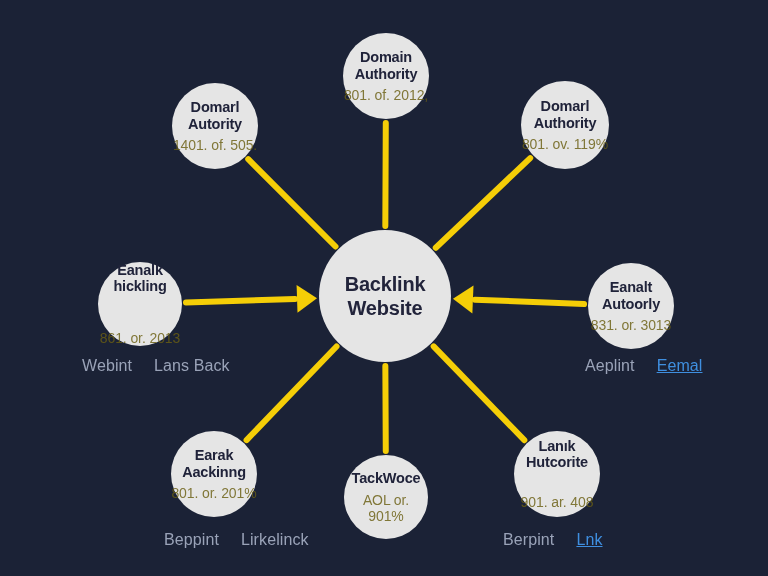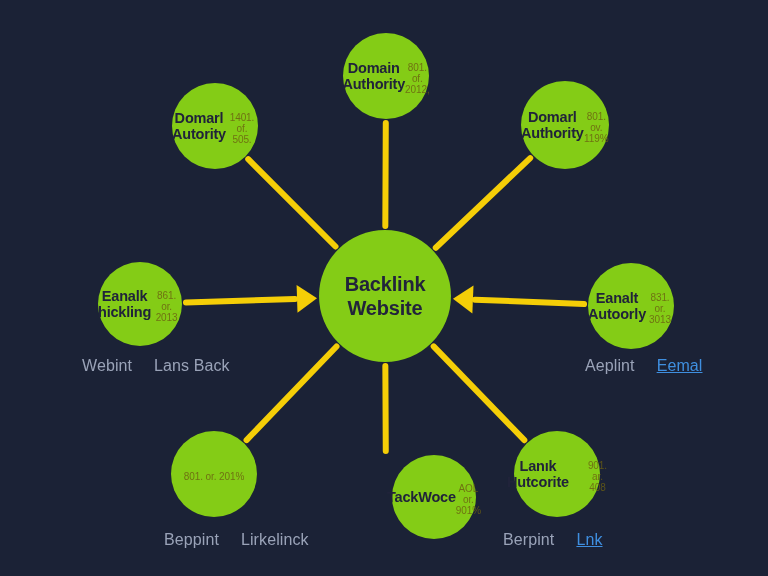--- a/index.html
+++ b/index.html
@@ -22,23 +22,23 @@
   #edge-layer {
     position: absolute;
     left: 0;
     top: 0;
     width: 768px;
     height: 576px;
   }
   .node {
     position: absolute;
     border-radius: 50%;
-    background: #84cc16;
+    background: #e5e5e5;
     display: flex;
-    flex-direction: row;
+    flex-direction: column;
     align-items: center;
     justify-content: center;
     text-align: center;
     box-sizing: border-box;
     color: #1d2033;
   }
   .node-title {
     font-weight: bold;
     color: #20233a;
     letter-spacing: -0.2px;
@@ -53,21 +53,21 @@
   }
   .hub .node-title {
     font-size: 20px;
     color: #22243b;
     line-height: 1.2;
   }
   .spoke .node-title {
     font-size: 14.5px;
   }
   .spoke .node-sub {
-    font-size: 10px;
+    font-size: 14px;
   }
   .caption {
     position: absolute;
     font-size: 16px;
     color: #9aa3b8;
     white-space: nowrap;
     letter-spacing: 0.1px;
   }
   .caption .cap-left {
     color: #9aa3b8;
@@ -117,23 +117,25 @@
         <div class="node-title">Eanalk
 hickling</div>
         <div class="node-sub">861. or. 2013</div>
       </div>
       <div class="node spoke" style="left: 588px; top: 263px; width: 86px; height: 86px; text-align: center;">
         <div class="node-title">Eanalt
 Autoorly</div>
         <div class="node-sub">831. or. 3013</div>
       </div>
       <div class="node spoke" style="left: 171px; top: 431px; width: 86px; height: 86px;">
+        <div class="node-title">Earak
+Aackinng</div>
         <div class="node-sub">801. or. 201%</div>
       </div>
-      <div class="node spoke" style="left: 344px; top: 455px; width: 84px; height: 84px; margin-left: 48px;">
+      <div class="node spoke" style="left: 344px; top: 455px; width: 84px; height: 84px;">
         <div class="node-title">TackWoce</div>
         <div class="node-sub">AOL or. 901%</div>
       </div>
       <div class="node spoke" style="left: 514px; top: 431px; width: 86px; height: 86px; gap: 19px;">
         <div class="node-title">Lanık
 Hutcorite</div>
         <div class="node-sub">901. ar. 408</div>
       </div>
       <div class="node hub" style="left: 319px; top: 230px; width: 132px; height: 132px;">
         <div class="node-title">Backlink

